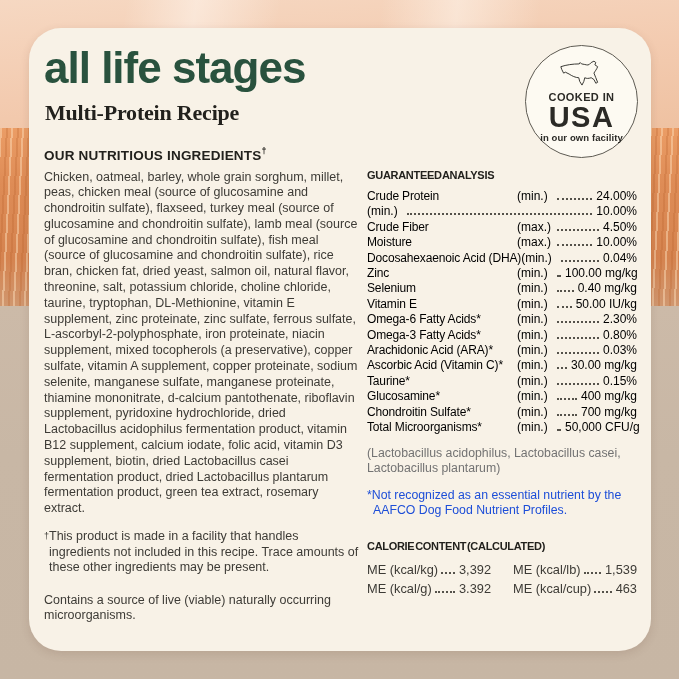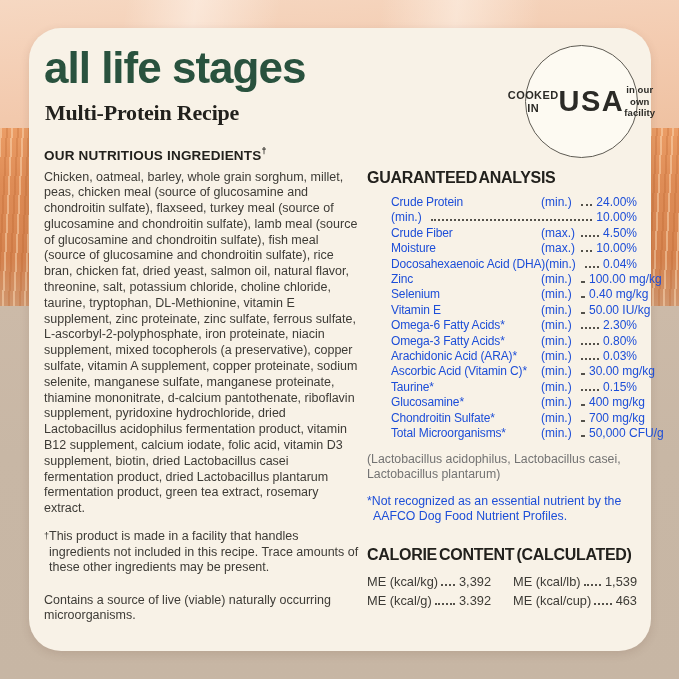--- a/index.html
+++ b/index.html
@@ -39,44 +39,44 @@
   }
   .subtitle {
     position:absolute; left:16px; top:72px;
     font-family:"Liberation Serif", serif; font-weight:bold;
     font-size:22px; letter-spacing:-0.2px; color:#22211d;
   }
   
   .badge {
     position:absolute; left:496px; top:17px; width:113px; height:113px;
     background:#fdfaf2; border:1px solid #5e5b53; border-radius:50%;
-    display:flex; flex-direction:row; align-items:center; justify-content:center;
+    display:flex; flex-direction:column; align-items:center; justify-content:center;
     text-align:center; color:#2b2a26;
   }
   .badge svg { display:block; margin-bottom:2px; }
   .badge-cooked { font-size:11px; font-weight:bold; letter-spacing:.4px; line-height:1.1; }
   .badge-usa { font-size:29px; font-weight:bold; letter-spacing:1.5px; line-height:1; }
   .badge-fac { font-size:9.5px; font-weight:bold; letter-spacing:.1px; line-height:1.2; }
   
   .col-left { position:absolute; left:15px; top:118px; width:316px; }
   .sec-heading {
     font-size:13.5px; font-weight:bold; letter-spacing:.2px; color:#22211d; margin:0 0 7px 0;
   }
   .sec-heading sup { font-size:9px; }
   .body-text { font-size:12.5px; line-height:15.8px; color:#3d3b36; margin:0; }
   .footnote { font-size:12.5px; line-height:15.6px; color:#3d3b36; margin:12px 0 0 0; padding-left:5px; }
   .footnote .hang { position:absolute; margin-left:-5px; font-size:9px; vertical-align:super; }
   .footnote2 { margin-top:17px; padding-left:0; }
   
   .col-right { position:absolute; left:338px; top:141px; width:270px; }
   .ga-heading, .cal-heading {
-    font-size:16px; font-weight:bold; letter-spacing:-0.3px; word-spacing:-2px;
+    font-size:11px; font-weight:bold; letter-spacing:-0.3px; word-spacing:-2px;
     color:#22211d; margin:0 0 8px 0;
   }
-  .ga-row { display:flex; align-items:baseline; font-size:12px; line-height:15.4px; color:#1d4ed8;margin-left:24px; }
+  .ga-row { display:flex; align-items:baseline; font-size:12px; line-height:15.4px; color:#000000; }
   .ga-label { white-space:nowrap; min-width:150px; letter-spacing:-0.15px; }
   .ga-basis { white-space:nowrap; width:37px; flex:none; }
   .dots { flex:1 1 4px; min-width:4px; border-bottom:2px dotted #55524b; margin:0 4px 3px 3px; }
   .ga-value { white-space:nowrap; text-align:right; }
   .micro-note { font-size:12.3px; line-height:15px; color:#737373; margin-top:10px; }
   .ga-footnote { font-size:12.3px; line-height:15px; color:#1d4ed8; margin-top:12px; padding-left:6px; text-indent:-6px; }
   .cal-section { margin-top:22px; }
   .cal-grid { display:flex; gap:22px; }
   .cal-col { width:128px; }
   .cal-row { display:flex; align-items:baseline; font-size:12.8px; line-height:19px; color:#3d3b36; }

